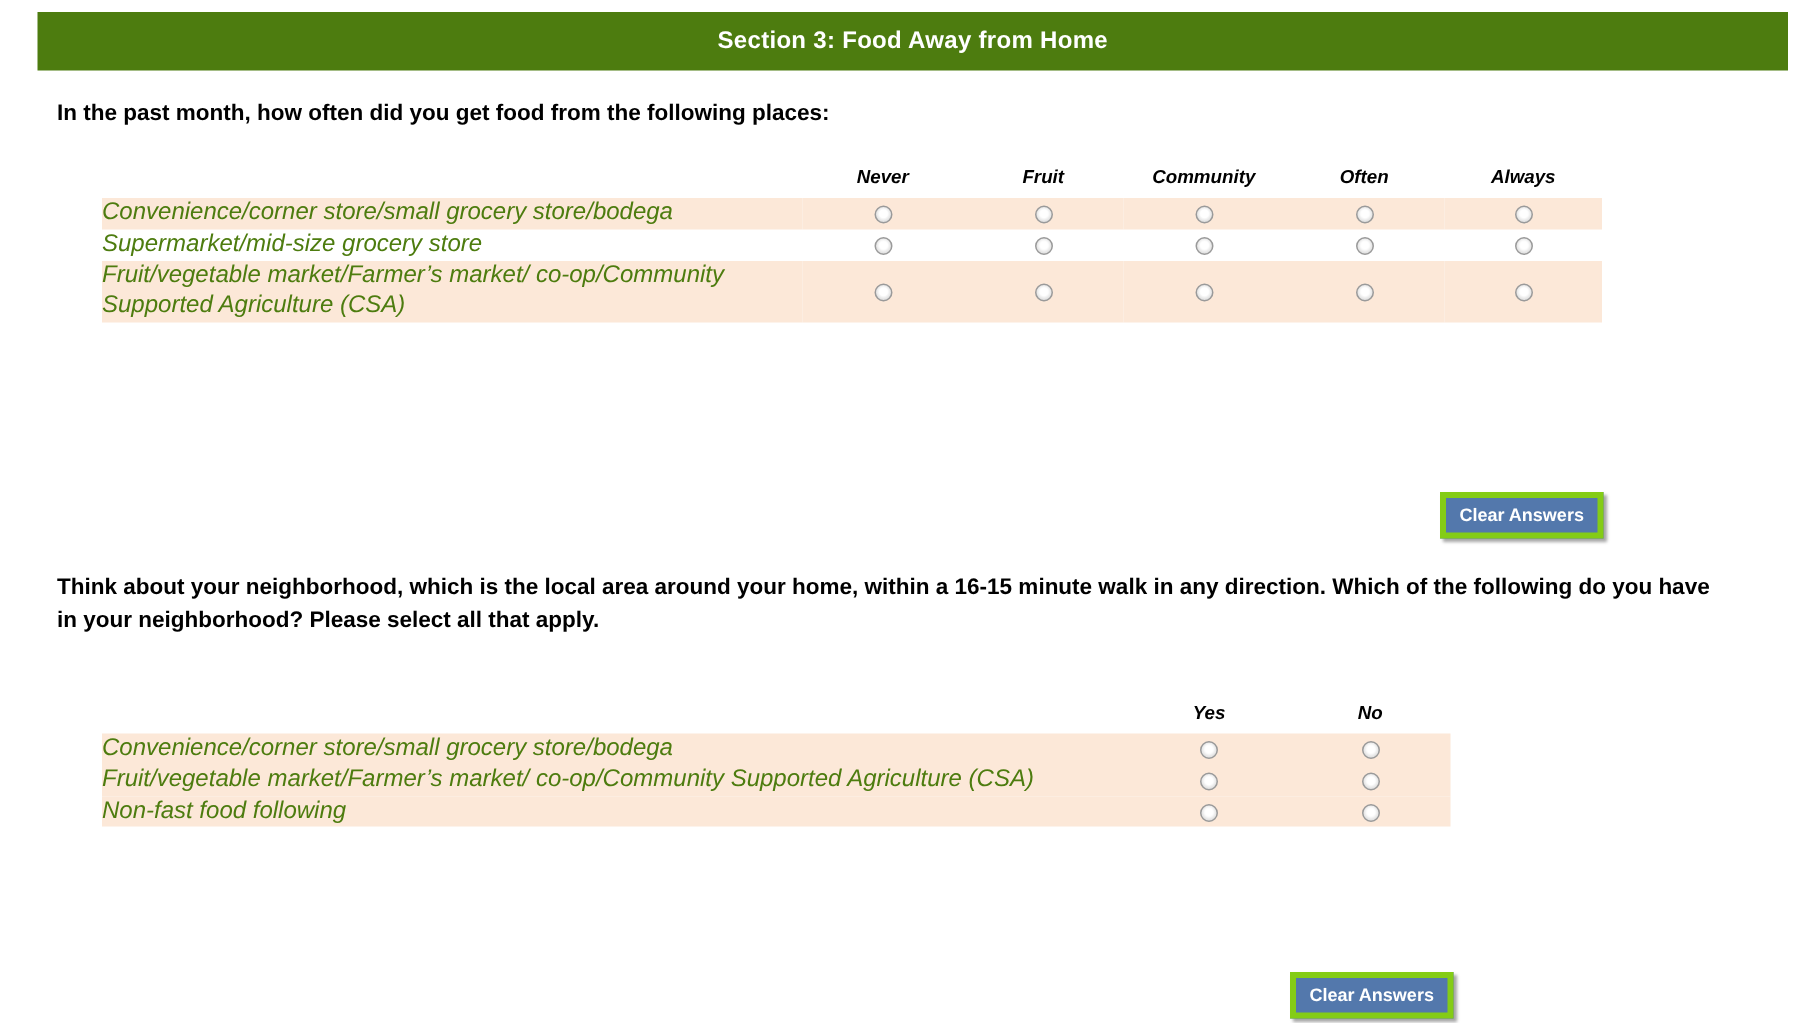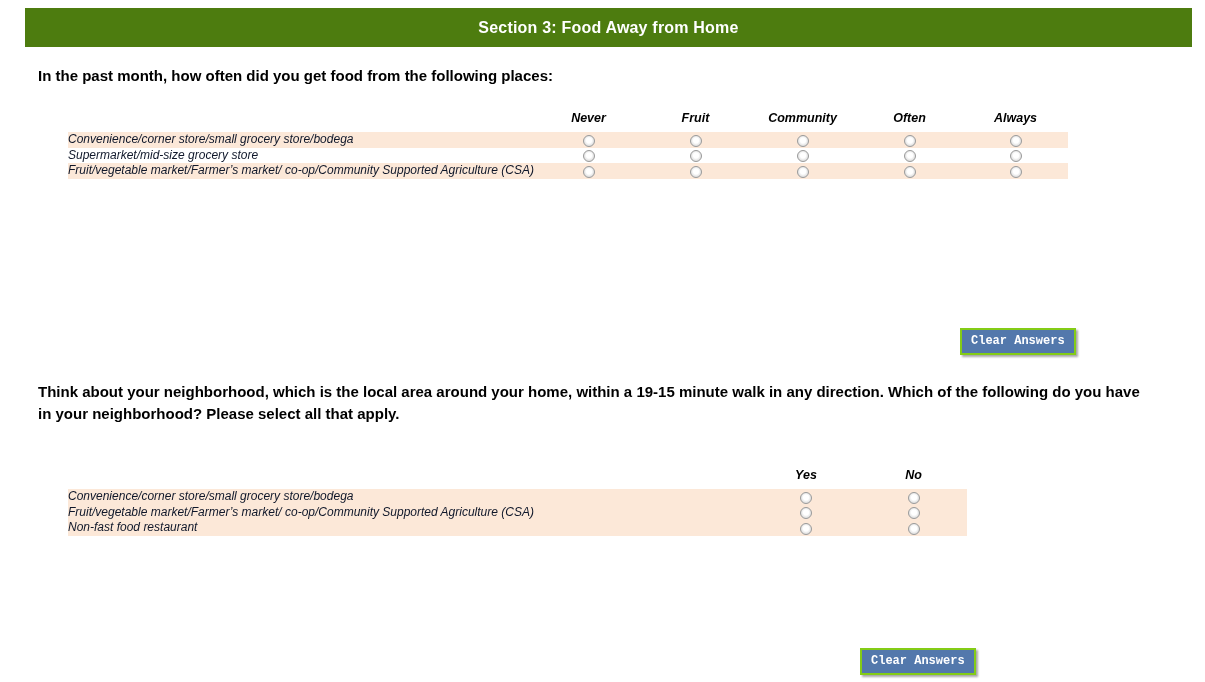--- a/index.html
+++ b/index.html
@@ -59,22 +59,22 @@
   .col-head {
     font-size: 12.5px;
     font-weight: bold;
     text-align: center;
     color: #000;
     height: 28px;
     vertical-align: bottom;
     padding-bottom: 6px;
   }
   .row-label {
-    font-size: 12px;
-    color: #0f172a;
+    font-size: 16px;
+    color: #4d7c0f;
     padding: 7px 6px 7px 10px;
     line-height: 1.3;
   }
   .opt-cell {
     text-align: center;
   }
   .alt {
     background: #fce8d8;
   }
   .radio {
@@ -84,28 +84,28 @@
     border-radius: 50%;
     border: 1px solid #9a9a9a;
     background: radial-gradient(circle at 50% 45%, #ffffff 0%, #ffffff 35%, #e8e8e8 60%, #cfcfcf 100%);
     box-sizing: border-box;
     cursor: pointer;
     vertical-align: middle;
   }
   .clear-btn {
     position: absolute;
     background: #5378ac;
-    border: 2px solid #84cc16;
+    border: 4px solid #84cc16;
     color: #ffffff;
     font-size: 12px;
     font-weight: bold;
     padding: 4px 9px 5px 9px;
     cursor: pointer;
     box-shadow: 2px 2px 2px rgba(0,0,0,0.35);
-    font-family: Liberation Mono, monospace;
+    font-family: Liberation Sans, sans-serif;
     white-space: nowrap;
   }
   #clear1 { left: 960px; top: 328px; }
   #clear2 { left: 860px; top: 648px; }
 </style>
 </head>
 <body>
 
 <div class="page">
 
@@ -155,21 +155,21 @@
       <td class="opt-cell alt"><span class="radio"></span></td>
       <td class="opt-cell alt"><span class="radio"></span></td>
       <td class="opt-cell alt"><span class="radio"></span></td>
       <td class="opt-cell alt"><span class="radio"></span></td>
     </tr>
   </tbody>
     </table>
 
   <button class="clear-btn" id="clear1">Clear Answers</button>
 
-  <div class="q-text" id="q2-text">Think about your neighborhood, which is the local area around your home, within a 19-15 minute walk in any direction. Which of the following do you have in your neighborhood? Please select all that apply.</div>
+  <div class="q-text" id="q2-text">Think about your neighborhood, which is the local area around your home, within a 16-15 minute walk in any direction. Which of the following do you have in your neighborhood? Please select all that apply.</div>
 
   <table class="grid" id="grid2" style="left:68px; top:461px; width:899px;">
     <colgroup>
       <col style="width:684px">
       <col style="width:108px">
       <col style="width:107px">
     </colgroup>
     <tbody>
         <tr>
       <th></th>
@@ -180,21 +180,21 @@
       <td class="row-label alt">Convenience/corner store/small grocery store/bodega</td>
       <td class="opt-cell alt"><span class="radio"></span></td>
       <td class="opt-cell alt"><span class="radio"></span></td>
     </tr>
     <tr>
       <td class="row-label alt">Fruit/vegetable market/Farmer’s market/ co-op/Community Supported Agriculture (CSA)</td>
       <td class="opt-cell alt"><span class="radio"></span></td>
       <td class="opt-cell alt"><span class="radio"></span></td>
     </tr>
     <tr>
-      <td class="row-label alt">Non-fast food restaurant</td>
+      <td class="row-label alt">Non-fast food following</td>
       <td class="opt-cell alt"><span class="radio"></span></td>
       <td class="opt-cell alt"><span class="radio"></span></td>
     </tr>
   </tbody>
     </table>
 
   <button class="clear-btn" id="clear2">Clear Answers</button>
 
 </div>
 

